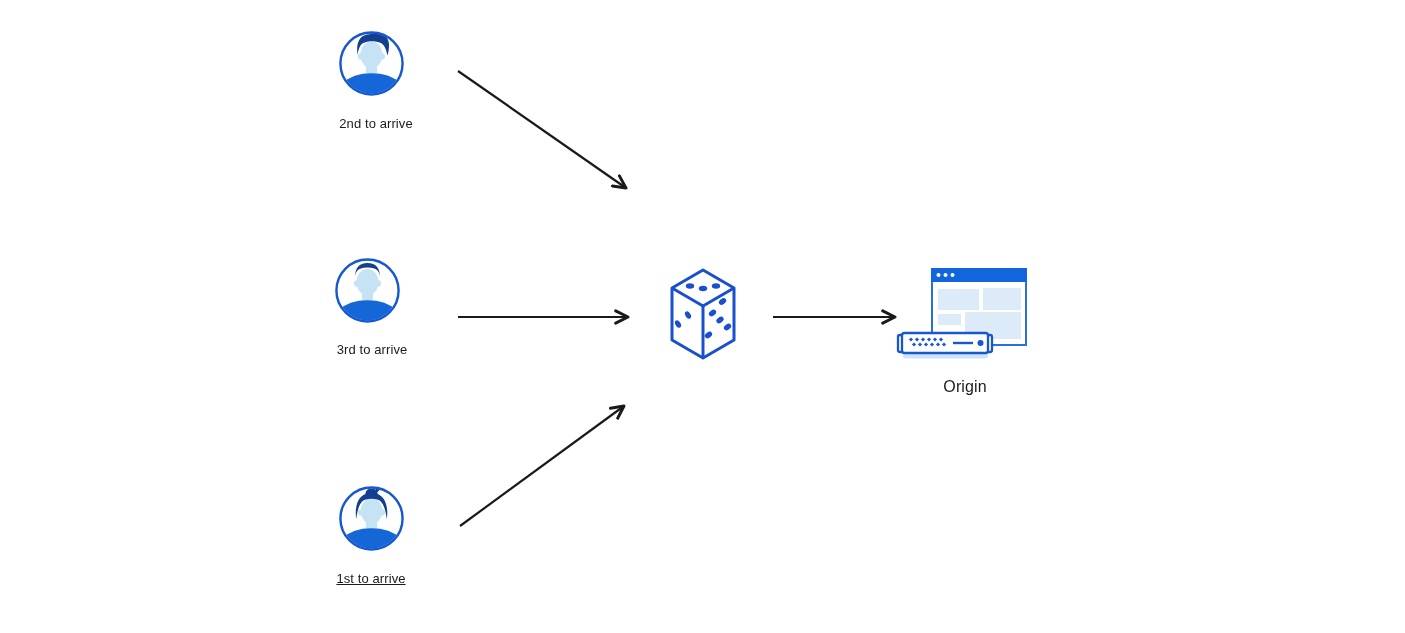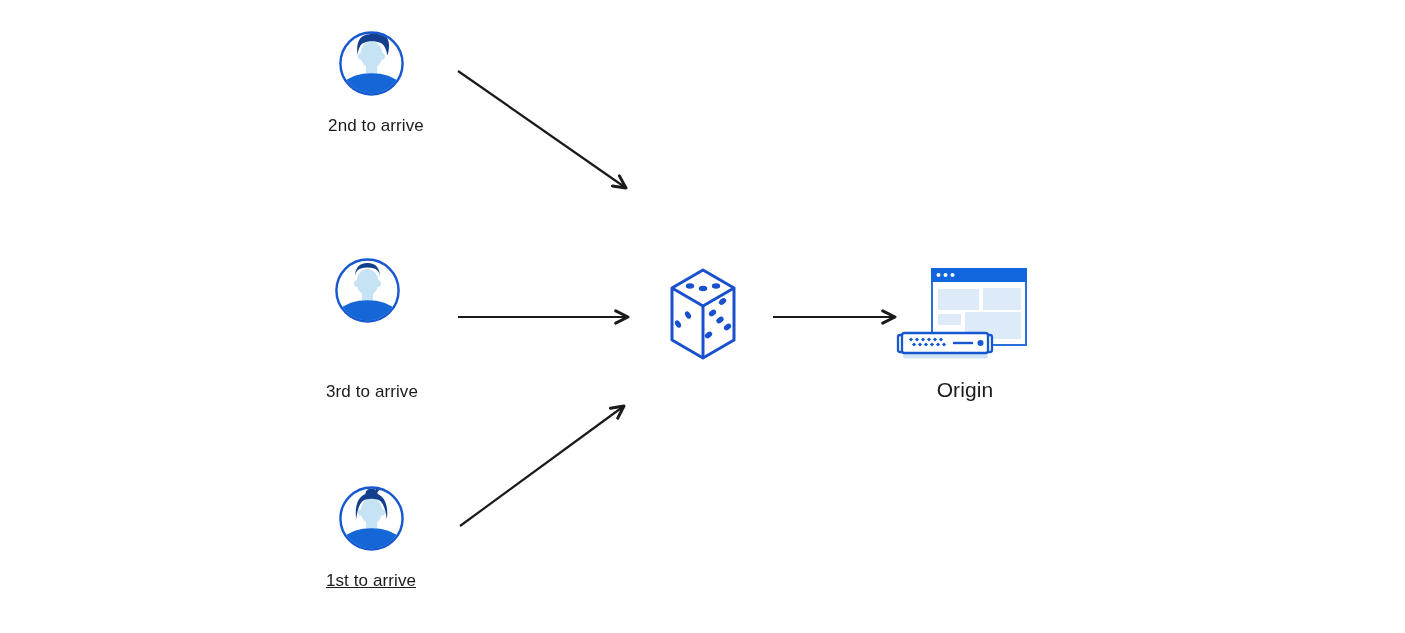--- a/index.html
+++ b/index.html
@@ -3,23 +3,23 @@
 <meta charset="utf-8">
 <style>
   html,body{margin:0;padding:0;background:#fff;}
   .canvas{
     position:relative;width:1405px;height:633px;background:#ffffff;
     font-family:"Liberation Sans",sans-serif;overflow:hidden;
   }
   .abs{position:absolute;}
   .node-label{
     position:absolute;transform:translateX(-50%);
-    font-size:17px;color:#1b1b1d;white-space:nowrap;letter-spacing:.1px;
+    font-size:13px;color:#1b1b1d;white-space:nowrap;letter-spacing:.1px;
   }
-  .origin-label{font-size:21px;}
+  .origin-label{font-size:16px;}
   .arrow-layer{position:absolute;left:0;top:0;pointer-events:none;}
 </style>
 </head>
 <body>
 
 <div class="canvas">
 
   <svg class="arrow-layer" width="1405" height="633" viewBox="0 0 1405 633">
     <defs>
       <marker id="arrowhead" viewBox="0 0 10 10" refX="9" refY="5" markerWidth="7" markerHeight="7" orient="auto-start-reverse">
@@ -62,21 +62,21 @@
       <circle cx="36" cy="36" r="33.4" fill="#ffffff" stroke="#1758d0" stroke-width="2.6"></circle>
       <g clip-path="url(#clipB)">
         <rect x="30" y="36" width="12" height="15" fill="#c6e2f5"></rect>
         <path d="M1,72 L71,72 L71,61 C62,50.5 50,46.5 36,46.5 C22,46.5 10,50.5 1,61 Z" fill="#1567d8"></path>
         <ellipse cx="24.3" cy="28.5" rx="2.8" ry="3.4" fill="#c6e2f5"></ellipse>
         <ellipse cx="47.7" cy="28.5" rx="2.8" ry="3.4" fill="#c6e2f5"></ellipse>
         <ellipse cx="36" cy="27" rx="11.8" ry="14.2" fill="#c6e2f5"></ellipse>
         <path d="M22.5,23 C22.5,11.5 27,6.5 36,6.5 C45,6.5 49.5,11.5 49.5,23 C49.5,17 47,13.5 44,12.5 C39,10.8 33,10.8 28,12.5 C25,13.5 22.5,17 22.5,23 Z" fill="#12408f"></path>
       </g>
     </svg>
-    <div class="node-label" style="left:38px;top:85px;margin-top:40px;">3rd to arrive</div>
+    <div class="node-label" style="left:38px;top:85px;">3rd to arrive</div>
   </div>
 
   <div class="abs" style="left:338px;top:485px;">
     <svg width="67" height="67" viewBox="0 0 72 72">
       <defs>
           <clipPath id="clipC">
             <circle cx="36" cy="36" r="32.2"></circle>
           </clipPath>
         </defs>
       <circle cx="36" cy="36" r="33.4" fill="#ffffff" stroke="#1758d0" stroke-width="2.6"></circle>

